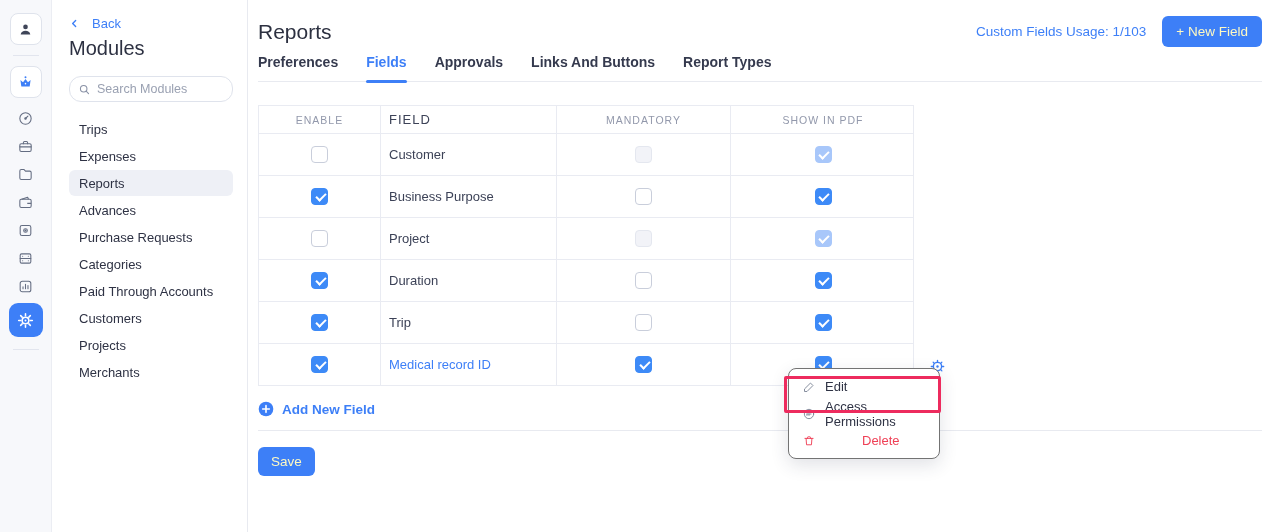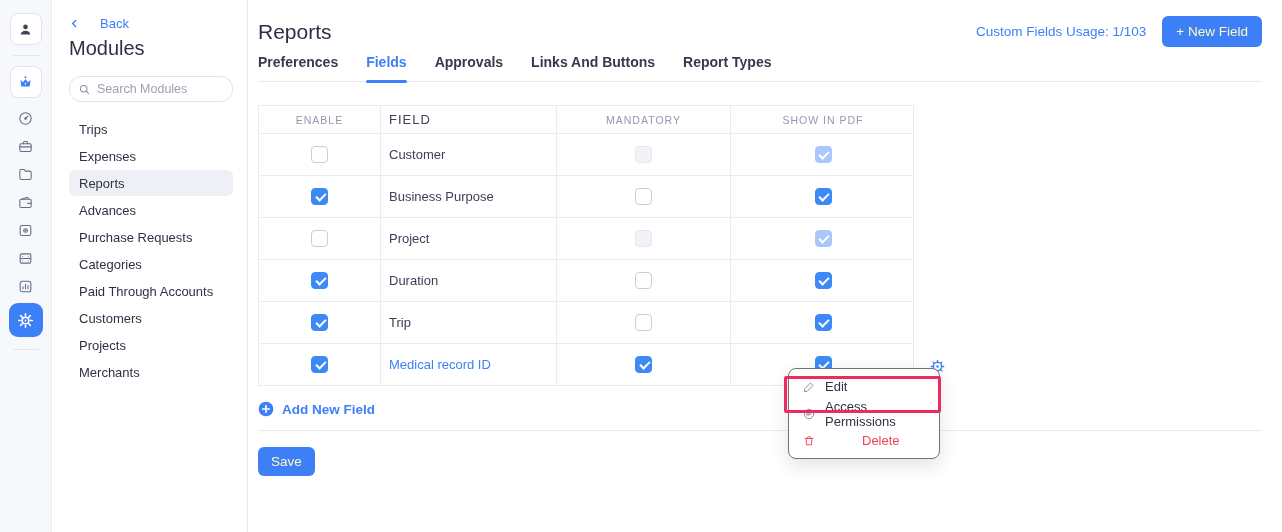--- a/index.html
+++ b/index.html
@@ -13,21 +13,21 @@
   .rail .boxbtn { width:32px; height:32px; background:#fff; border:1px solid #dfe3ec; border-radius:8px;
                   display:flex; align-items:center; justify-content:center; }
   .rail .divider { width:26px; border-top:1px solid #e2e5ee; margin:10px 0; }
   .rail .plainbtn { width:32px; height:28px; display:flex; align-items:center; justify-content:center;
                     color:#646d82; }
   .rail .activebtn { width:34px; height:34px; background:#3d7ff7; border-radius:9px; margin-top:3px;
                      display:flex; align-items:center; justify-content:center; }
 
   
   .sidebar { width:196px; height:532px; border-right:1px solid #e8eaf0; padding:16px 14px 0 17px; flex:none; }
-  .back { color:#3d7ff7; font-size:13px; display:flex; align-items:center; gap:20px; cursor:pointer; }
+  .back { color:#3d7ff7; font-size:13px; display:flex; align-items:center; gap:12px; cursor:pointer; }
   .sidebar h2 { font-size:20px; font-weight:500; color:#2d3142; margin-top:6px; }
   .search { margin-top:16px; height:26px; border:1px solid #dfe3ec; border-radius:12px; background:#fff;
             display:flex; align-items:center; padding:0 8px; gap:6px; color:#9aa1b2; }
   .search input { border:none; outline:none; width:100%; font-size:12.5px; font-family:inherit; color:#2e3244; }
   .search input::placeholder { color:#9aa1b2; }
   .mlist { margin-top:14px; }
   .mitem { height:26px; display:flex; align-items:center; padding:0 10px; border-radius:6px;
            font-size:13px; color:#2e3244; cursor:pointer; margin-bottom:1px; }
   .mitem.flag-on { background:#eef0f6; }
 

